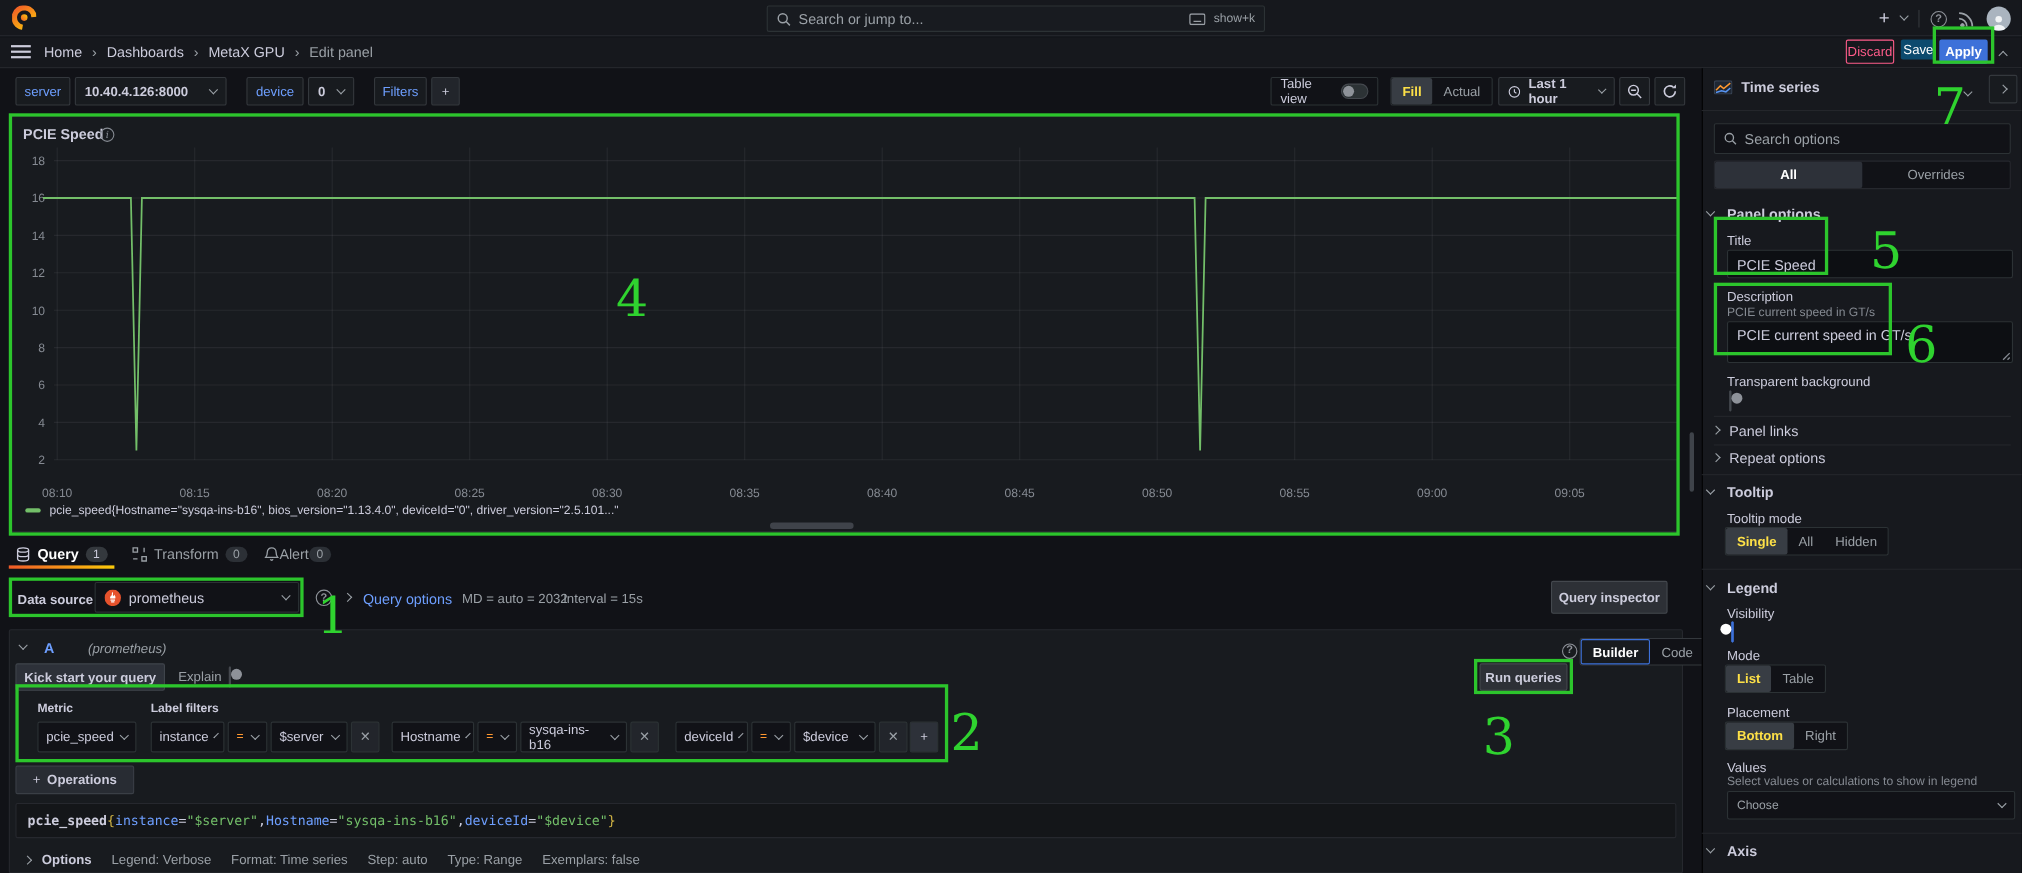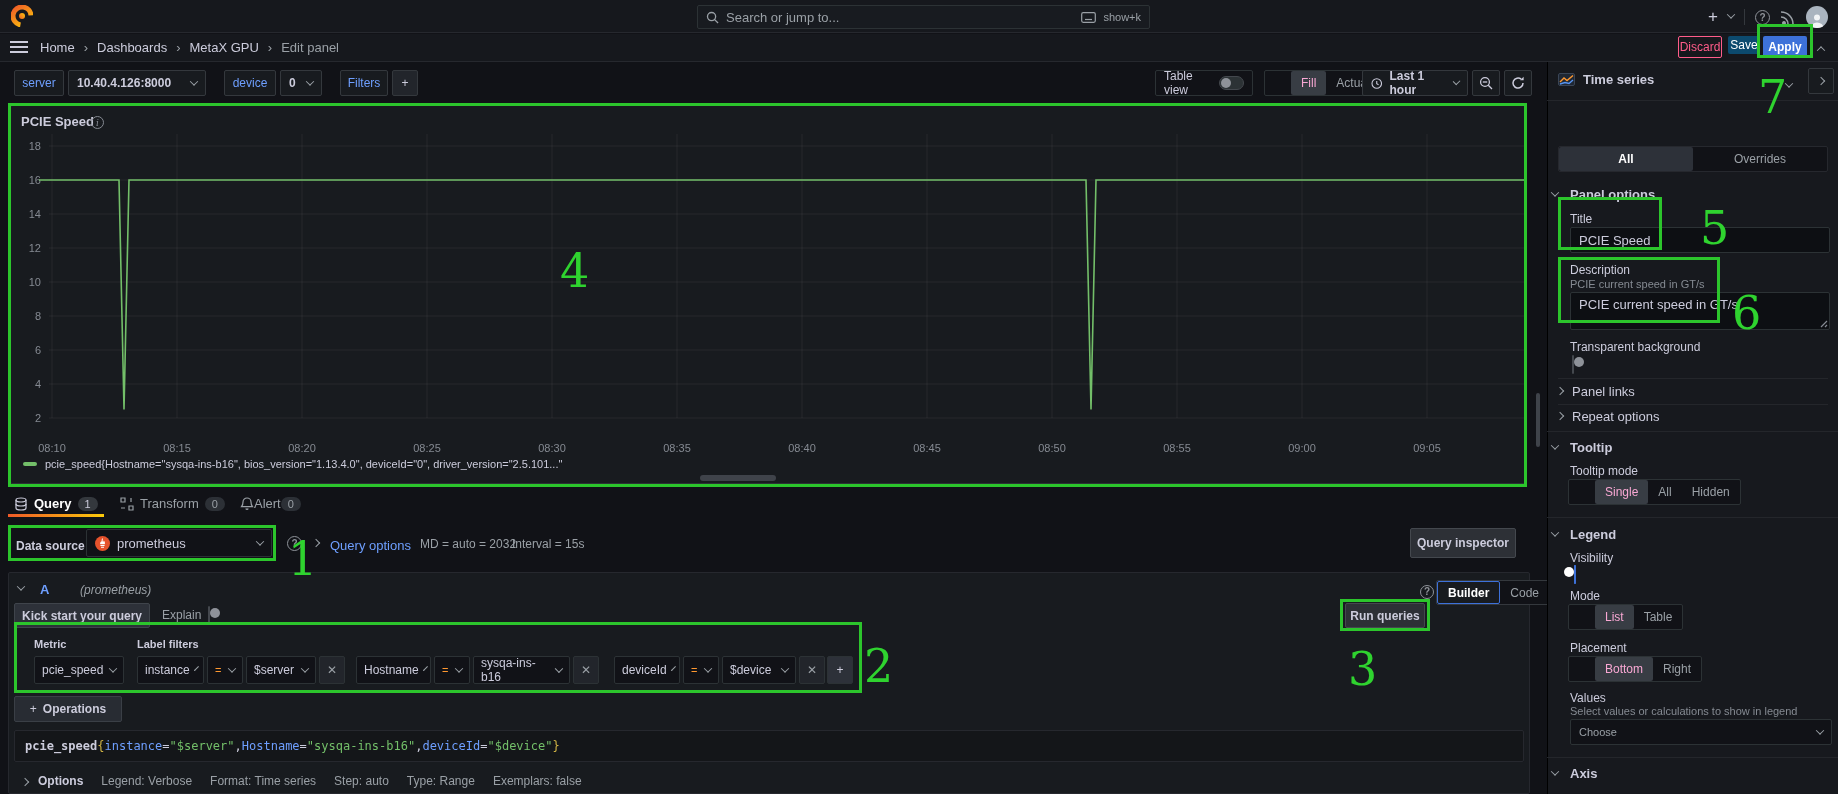--- a/index.html
+++ b/index.html
@@ -14,21 +14,21 @@
   .blue{color:#6e9fff;}
   .bold{font-weight:bold;}
   .pill{border:1px solid #34383d;border-radius:2px;background:#181b1f;display:flex;align-items:center;padding:0 8px;height:26px;font-size:12px;}
   .btn{border:1px solid #34383d;border-radius:2px;background:#181b1f;display:flex;align-items:center;justify-content:center;font-size:12px;color:#ccccdc;cursor:pointer;}
   .chev{display:inline-block;width:6px;height:6px;border-right:1.5px solid #9aa0a6;border-bottom:1.5px solid #9aa0a6;}
   .chev.down{transform:rotate(45deg) translate(-1px,-1px);}
   .chev.right{transform:rotate(-45deg);}
   .chev.up{transform:rotate(-135deg) translate(-1px,-1px);}
   .seg{display:flex;border:1px solid #2c3235;border-radius:2px;background:#111217;height:26px;align-items:stretch;}
   .seg>div{display:flex;align-items:center;justify-content:center;padding:0 10px;font-size:12px;color:#9aa0a6;border-radius:2px;}
-  .seg>div.on{background:#383d44;color:#f9a8d4;font-weight:normal;margin-left:26px;}
+  .seg>div.on{background:#383d44;color:#fde047;font-weight:bold;}
   .toggle{width:30px;height:14px;border-radius:8px;background:#2c3235;border:1px solid #44484e;position:relative;}
   .toggle .knob{position:absolute;top:1px;left:1px;width:10px;height:10px;border-radius:50%;background:#8e9299;}
   .toggle.on{background:#3d71d9;border-color:#3d71d9;}
   .toggle.on .knob{left:auto;right:1px;background:#fff;}
   .ann{border:3px solid #2cc52c;position:absolute;pointer-events:none;}
   .annum{position:absolute;color:#2fd32f;font-family:"DejaVu Serif",serif;font-size:46px;line-height:1;pointer-events:none;}
   .ico14{width:14px;height:14px;display:inline-block;}
   .qpill{border:1px solid #2c3235;border-radius:2px;background:#111217;height:28px;display:flex;align-items:center;padding:0 7px;font-size:12px;color:#ccccdc;gap:6px;}
   .xbtn{border:1px solid #2c3235;border-radius:2px;background:#22252b;height:28px;width:26px;display:flex;align-items:center;justify-content:center;color:#9aa0a6;font-size:12px;}
   .lbl12{font-size:12px;color:#ccccdc;font-weight:bold;}
@@ -394,20 +394,27 @@
         <polyline points="2,9 6,5 9,7.5 15,2.5" fill="none" stroke="#ff9830" stroke-width="1.4"></polyline>
         <polyline points="2,11 7,9.5 11,10.5 15,7" fill="none" stroke="#5794f2" stroke-width="1.4"></polyline>
       </svg>
     <span class="bold" style="font-size:13px;">Time series</span>
   </div>
   <span class="abs chev down" style="left:1786px;top:82px;"></span>
   <div class="abs btn" style="left:1808px;top:68px;width:26px;height:26px;">
       <span class="chev right"></span>
     </div>
 
+  <div class="abs" style="left:1558px;top:112px;width:270px;height:28px;background:#111217;border:1px solid #2c3235;border-radius:2px;display:flex;align-items:center;padding:0 8px;gap:7px;">
+    <svg width="12" height="12" viewBox="0 0 14 14">
+        <circle cx="6" cy="6" r="4.4" fill="none" stroke="#9aa0a6" stroke-width="1.4"></circle>
+        <line x1="9.3" y1="9.3" x2="13" y2="13" stroke="#9aa0a6" stroke-width="1.4"></line>
+      </svg>
+    <span class="dim" style="font-size:13px;">Search options</span>
+  </div>
   <div class="abs" style="left:1558px;top:146px;width:270px;height:26px;display:flex;background:#111217;border:1px solid #26282e;border-radius:2px;">
     <div style="flex:1;background:#2d3139;display:flex;align-items:center;justify-content:center;font-size:12px;font-weight:bold;color:#fff;border-radius:2px;">All</div>
     <div style="flex:1;display:flex;align-items:center;justify-content:center;font-size:12px;color:#9aa0a6;">Overrides</div>
   </div>
 
   
   <span class="abs chev down" style="left:1552px;top:191px;"></span>
   <div class="abs bold" style="left:1570px;top:187px;font-size:13px;">Panel options</div>
   <div class="abs lbl12" style="left:1570px;top:212px;font-weight:normal;text-align:right;">Title</div>
   <input class="abs" style="left: 1570px; top: 227px; width: 260px; height: 26px; padding: 0px 8px;" value="PCIE Speed">

